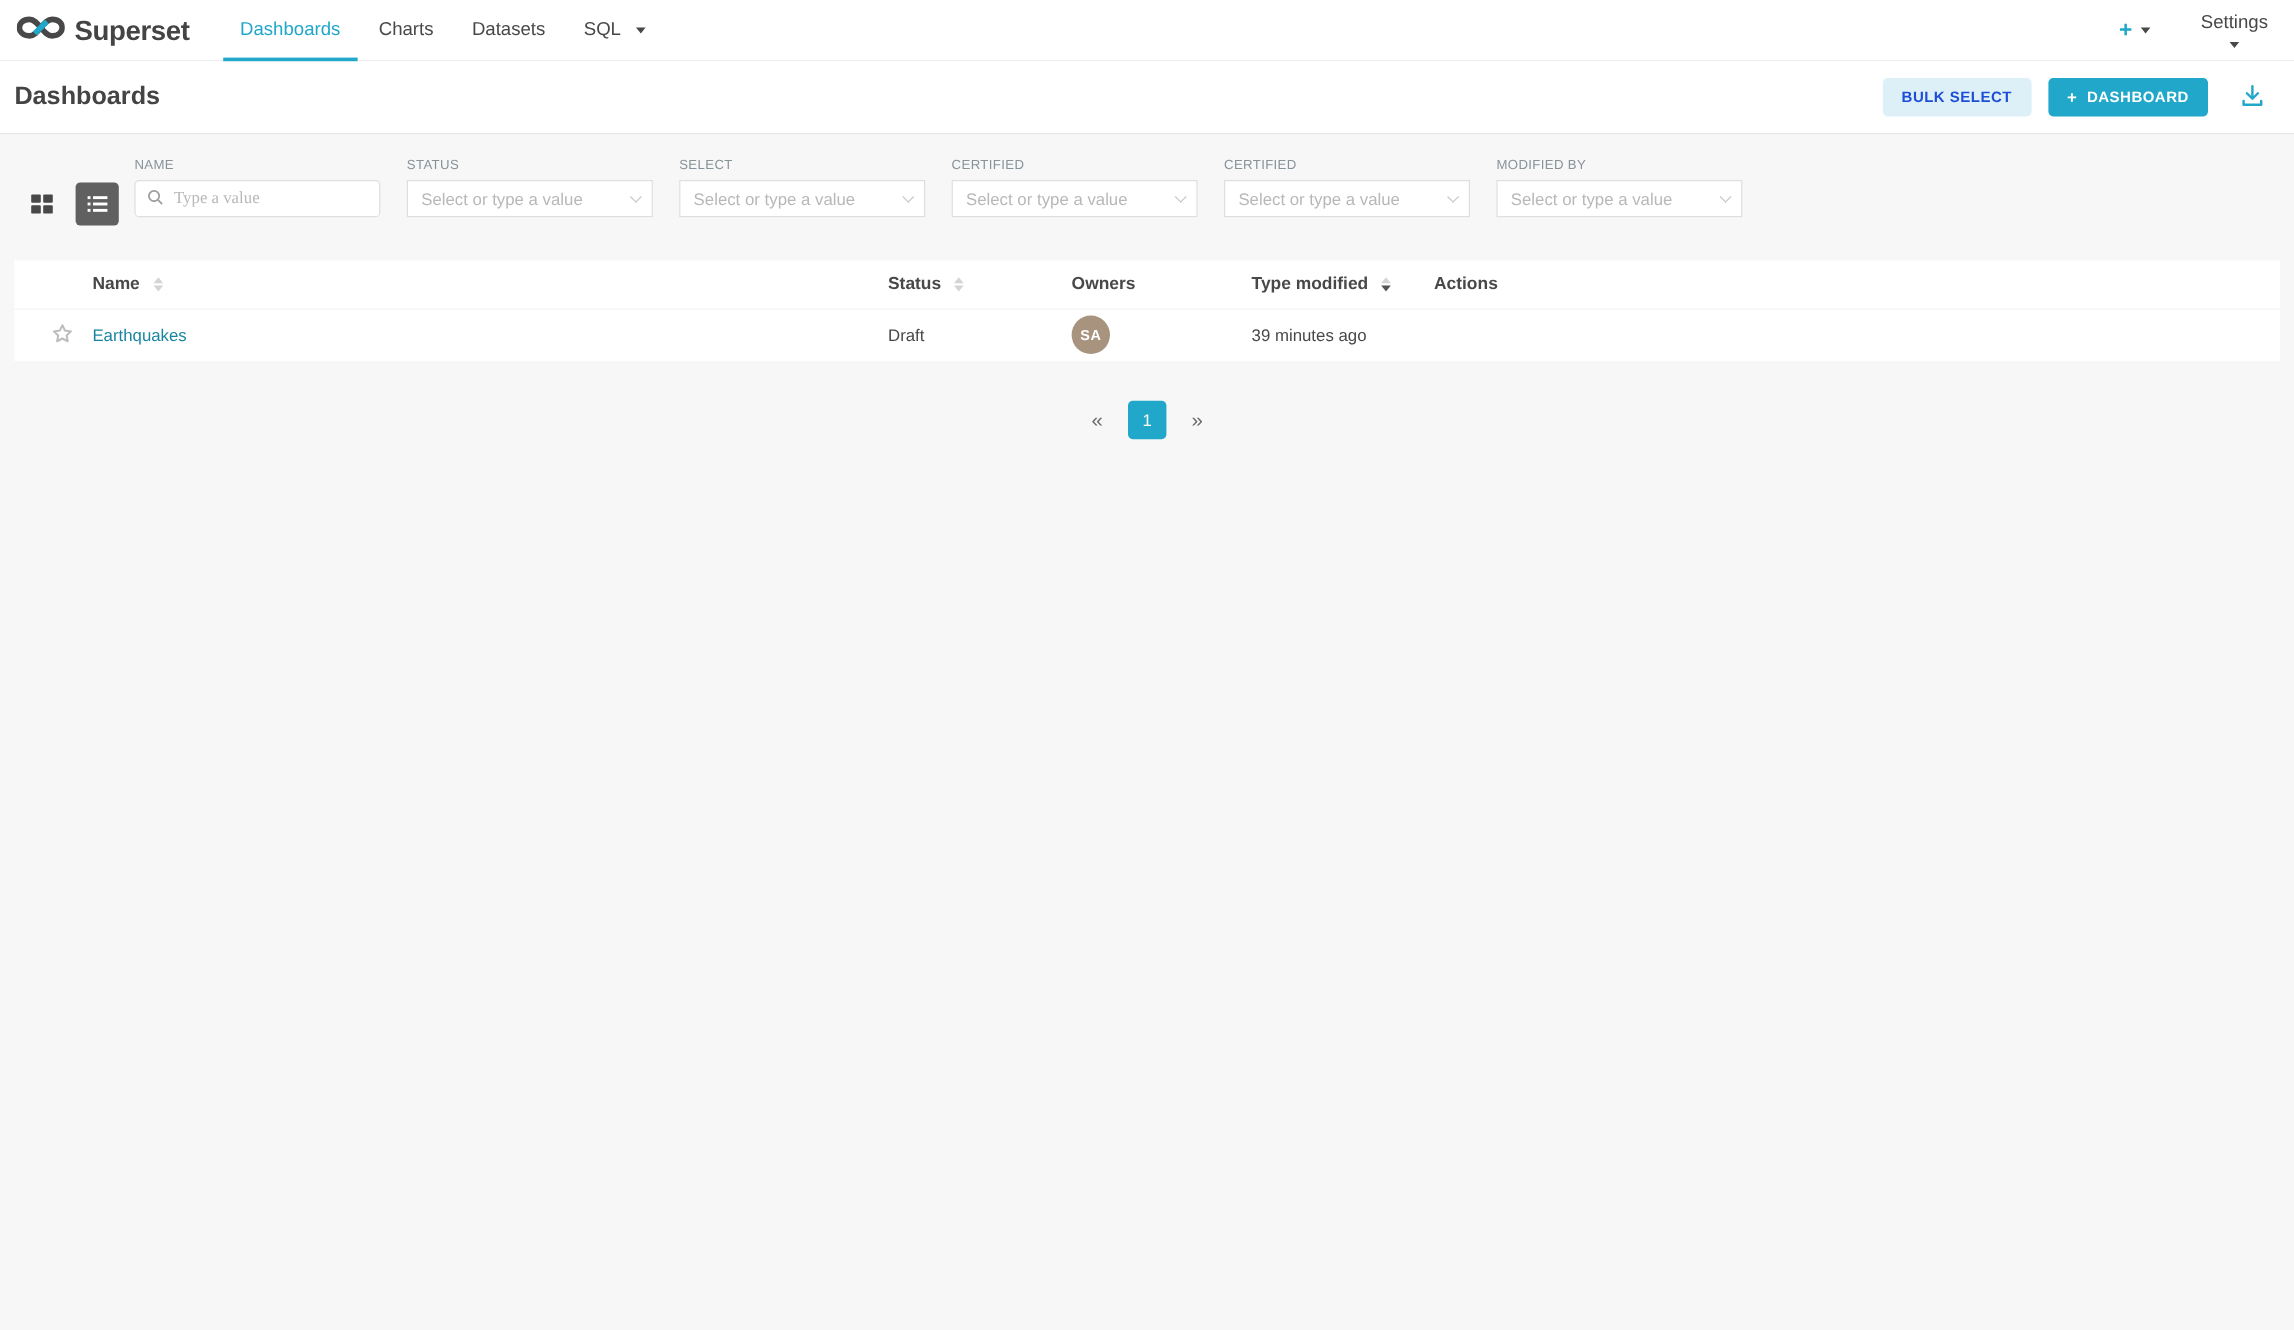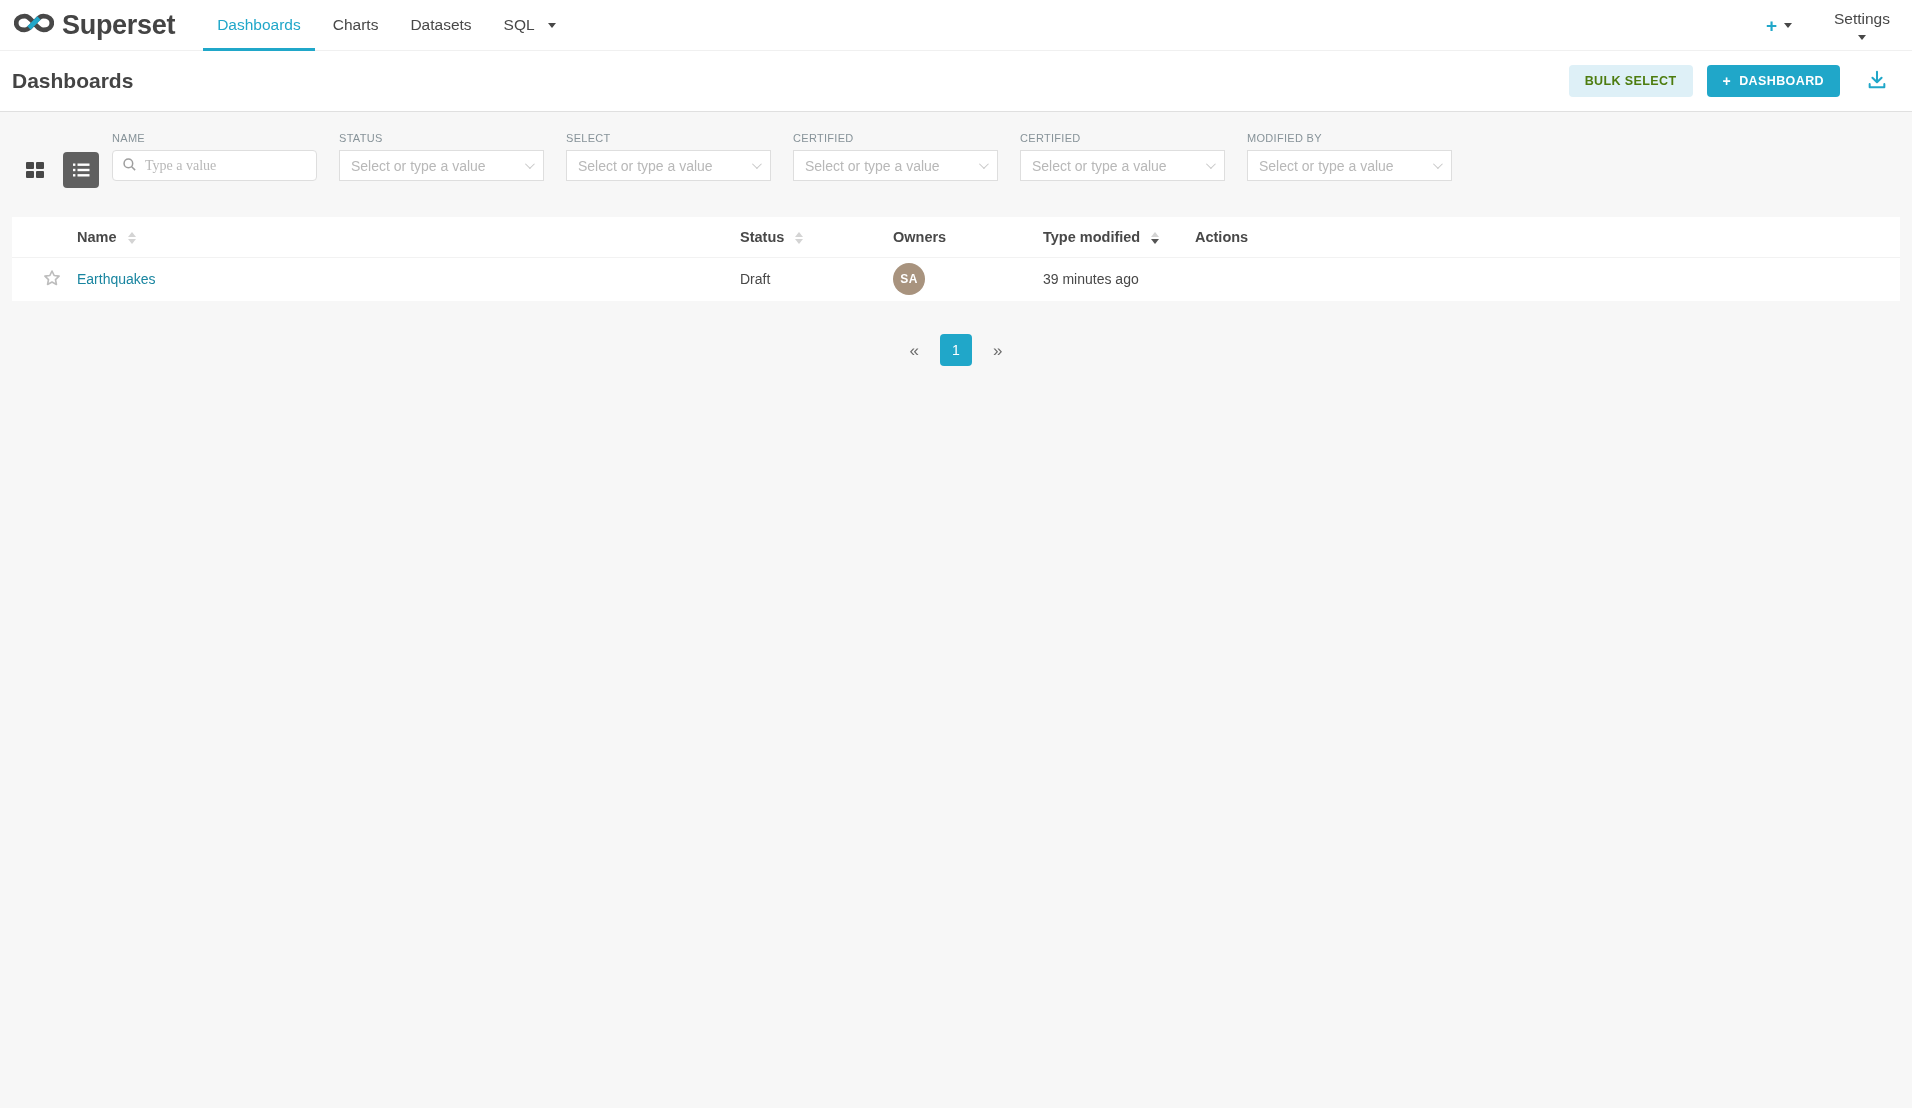--- a/index.html
+++ b/index.html
@@ -1,37 +1,37 @@
 <!DOCTYPE html>
 <html><head>
 <meta charset="utf-8">
 <style>
   * { margin:0; padding:0; box-sizing:border-box; }
   html,body { width:1912px; height:1108px; background:#fff; font-family:"Liberation Sans", sans-serif; color:#484848; overflow:hidden; }
 
   
   .topnav { height:51px; background:#fff; border-bottom:1px solid #f0f0f0; display:flex; align-items:center; padding-left:14px; position:relative; }
   .brand { display:flex; align-items:center; gap:8px; margin-right:26px; cursor:pointer; }
-  .brand-text { font-size:27px; font-weight:bold; color:#444; letter-spacing:-0.3px; }
+  .brand-text { font-size:23px; font-weight:bold; color:#444; letter-spacing:-0.3px; }
   .nav-items { display:flex; height:100%; }
   .nav-item { display:flex; align-items:center; padding:0 16px; font-size:15.5px; color:#484848; position:relative; cursor:pointer; }
   .nav-item.active { color:#20a7c9; }
   .nav-item.active::after { content:""; position:absolute; left:2px; right:2px; bottom:-1px; height:3px; background:#20a7c9; }
   .nav-right { margin-left:auto; display:flex; align-items:center; gap:42px; padding-right:22px; }
   .nav-plus { display:flex; align-items:center; gap:7px; cursor:pointer; }
   .plus-glyph { color:#20a7c9; font-size:19px; font-weight:bold; line-height:1; }
   .caret { width:0; height:0; border-left:4px solid transparent; border-right:4px solid transparent; border-top:5px solid #484848; display:inline-block; }
   .nav-settings { display:flex; align-items:center; gap:7px; font-size:15.5px; cursor:pointer;flex-direction:column; }
 
   
   .subheader { height:61px; background:#fff; border-bottom:1px solid #e0e0e0; display:flex; align-items:center; padding:0 20px 0 12px; }
   .page-title { font-size:21px; font-weight:bold; color:#444; }
   .subheader-right { margin-left:auto; display:flex; align-items:center; gap:14px; }
   .btn { height:32px; border:none; border-radius:4px; font-family:inherit; font-weight:bold; font-size:12.5px; letter-spacing:0.4px; cursor:pointer; display:flex; align-items:center; padding:0 16px; }
-  .btn-secondary { background:#def0f7; color:#4d7c0f;justify-content:center; }
+  .btn-secondary { background:#def0f7; color:#1d4ed8;justify-content:center; }
   .btn-primary { background:#20a7c9; color:#fff; gap:8px; }
   .btn-primary .plus-sm { font-size:14px; font-weight:bold; }
   .icon-btn { background:none; border:none; cursor:pointer; display:flex; align-items:center; padding:4px; margin-left:8px; }
 
   
   .content { background:#f7f7f7; height:996px; }
   .filter-bar { display:flex; align-items:flex-end; padding:20px 0 0 17px; }
   .view-toggles { display:flex; align-items:center; gap:10px; margin-bottom:3px; }
   .toggle { width:36px; height:36px; border-radius:4px; display:flex; align-items:center; justify-content:center; cursor:pointer; background:transparent; border:none; }
   .toggle.selected { background:#606060; }

